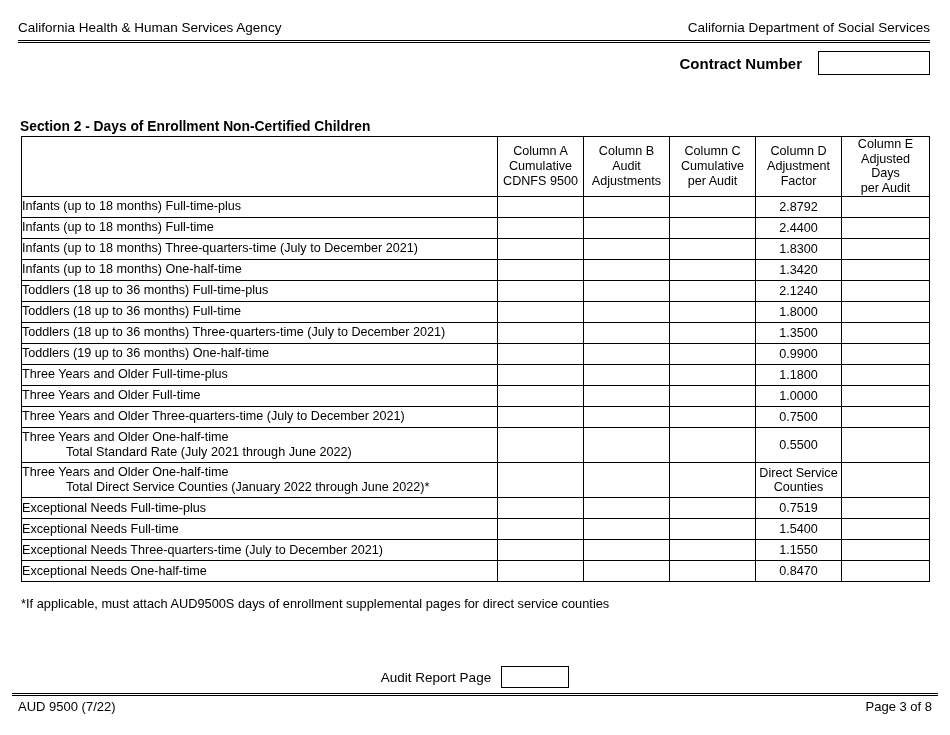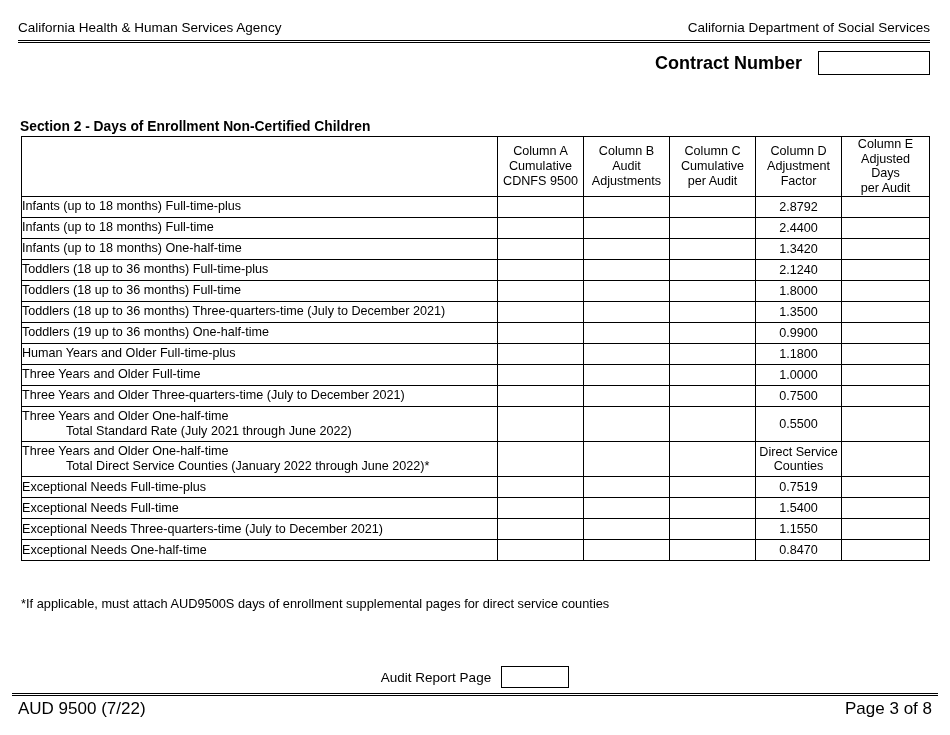--- a/index.html
+++ b/index.html
@@ -53,21 +53,21 @@
 
   
   .contract-row {
     position: absolute;
     right: 20px;
     top: 51px;
     display: flex;
     align-items: center;
   }
   .contract-label {
-    font-size: 18px;
+    font-size: 15px;
     font-weight: bold;
     margin-right: 16px;
     white-space: nowrap;
   }
   .contract-box {
     width: 112px;
     height: 24px;
     border: 1.5px solid #000;
     box-sizing: border-box;
     background: #fff;
@@ -209,21 +209,21 @@
     box-sizing: border-box;
   }
   .footer-row {
     position: absolute;
     left: 18px;
     top: 699px;
     width: 914px;
     display: flex;
     justify-content: space-between;
     align-items: baseline;
-    font-size: 17px;
+    font-size: 13px;
   }
 </style>
 </head>
 <body>
 
 <div class="page">
 
   <div class="top-header">
     <div class="left">California Health &amp; Human Services Agency</div>
     <div class="right">California Department of Social Services</div>
@@ -293,20 +293,30 @@
           <td class="rowlabel"><span>Infants (up to 18 months) Full-time</span></td>
           <td class="datacell"></td>
           <td class="datacell"></td>
           <td class="datacell"></td>
           <td class="factor">
             <span class="dsc">2.4400</span>
           </td>
           <td class="datacell"></td>
         </tr>
         <tr>
+          <td class="rowlabel"><span>Infants (up to 18 months) Three-quarters-time (July to December 2021)</span></td>
+          <td class="datacell"></td>
+          <td class="datacell"></td>
+          <td class="datacell"></td>
+          <td class="factor">
+            <span class="dsc">1.8300</span>
+          </td>
+          <td class="datacell"></td>
+        </tr>
+        <tr>
           <td class="rowlabel"><span>Infants (up to 18 months) One-half-time</span></td>
           <td class="datacell"></td>
           <td class="datacell"></td>
           <td class="datacell"></td>
           <td class="factor">
             <span class="dsc">1.3420</span>
           </td>
           <td class="datacell"></td>
         </tr>
         <tr>
@@ -343,21 +353,21 @@
           <td class="rowlabel"><span>Toddlers (19 up to 36 months) One-half-time</span></td>
           <td class="datacell"></td>
           <td class="datacell"></td>
           <td class="datacell"></td>
           <td class="factor">
             <span class="dsc">0.9900</span>
           </td>
           <td class="datacell"></td>
         </tr>
         <tr>
-          <td class="rowlabel"><span>Human Years and Older Full-time-plus</span></td>
+          <td class="rowlabel"><span>Three Years and Older Full-time-plus</span></td>
           <td class="datacell"></td>
           <td class="datacell"></td>
           <td class="datacell"></td>
           <td class="factor">
             <span class="dsc">1.1800</span>
           </td>
           <td class="datacell"></td>
         </tr>
         <tr>
           <td class="rowlabel"><span>Three Years and Older Full-time</span></td>

